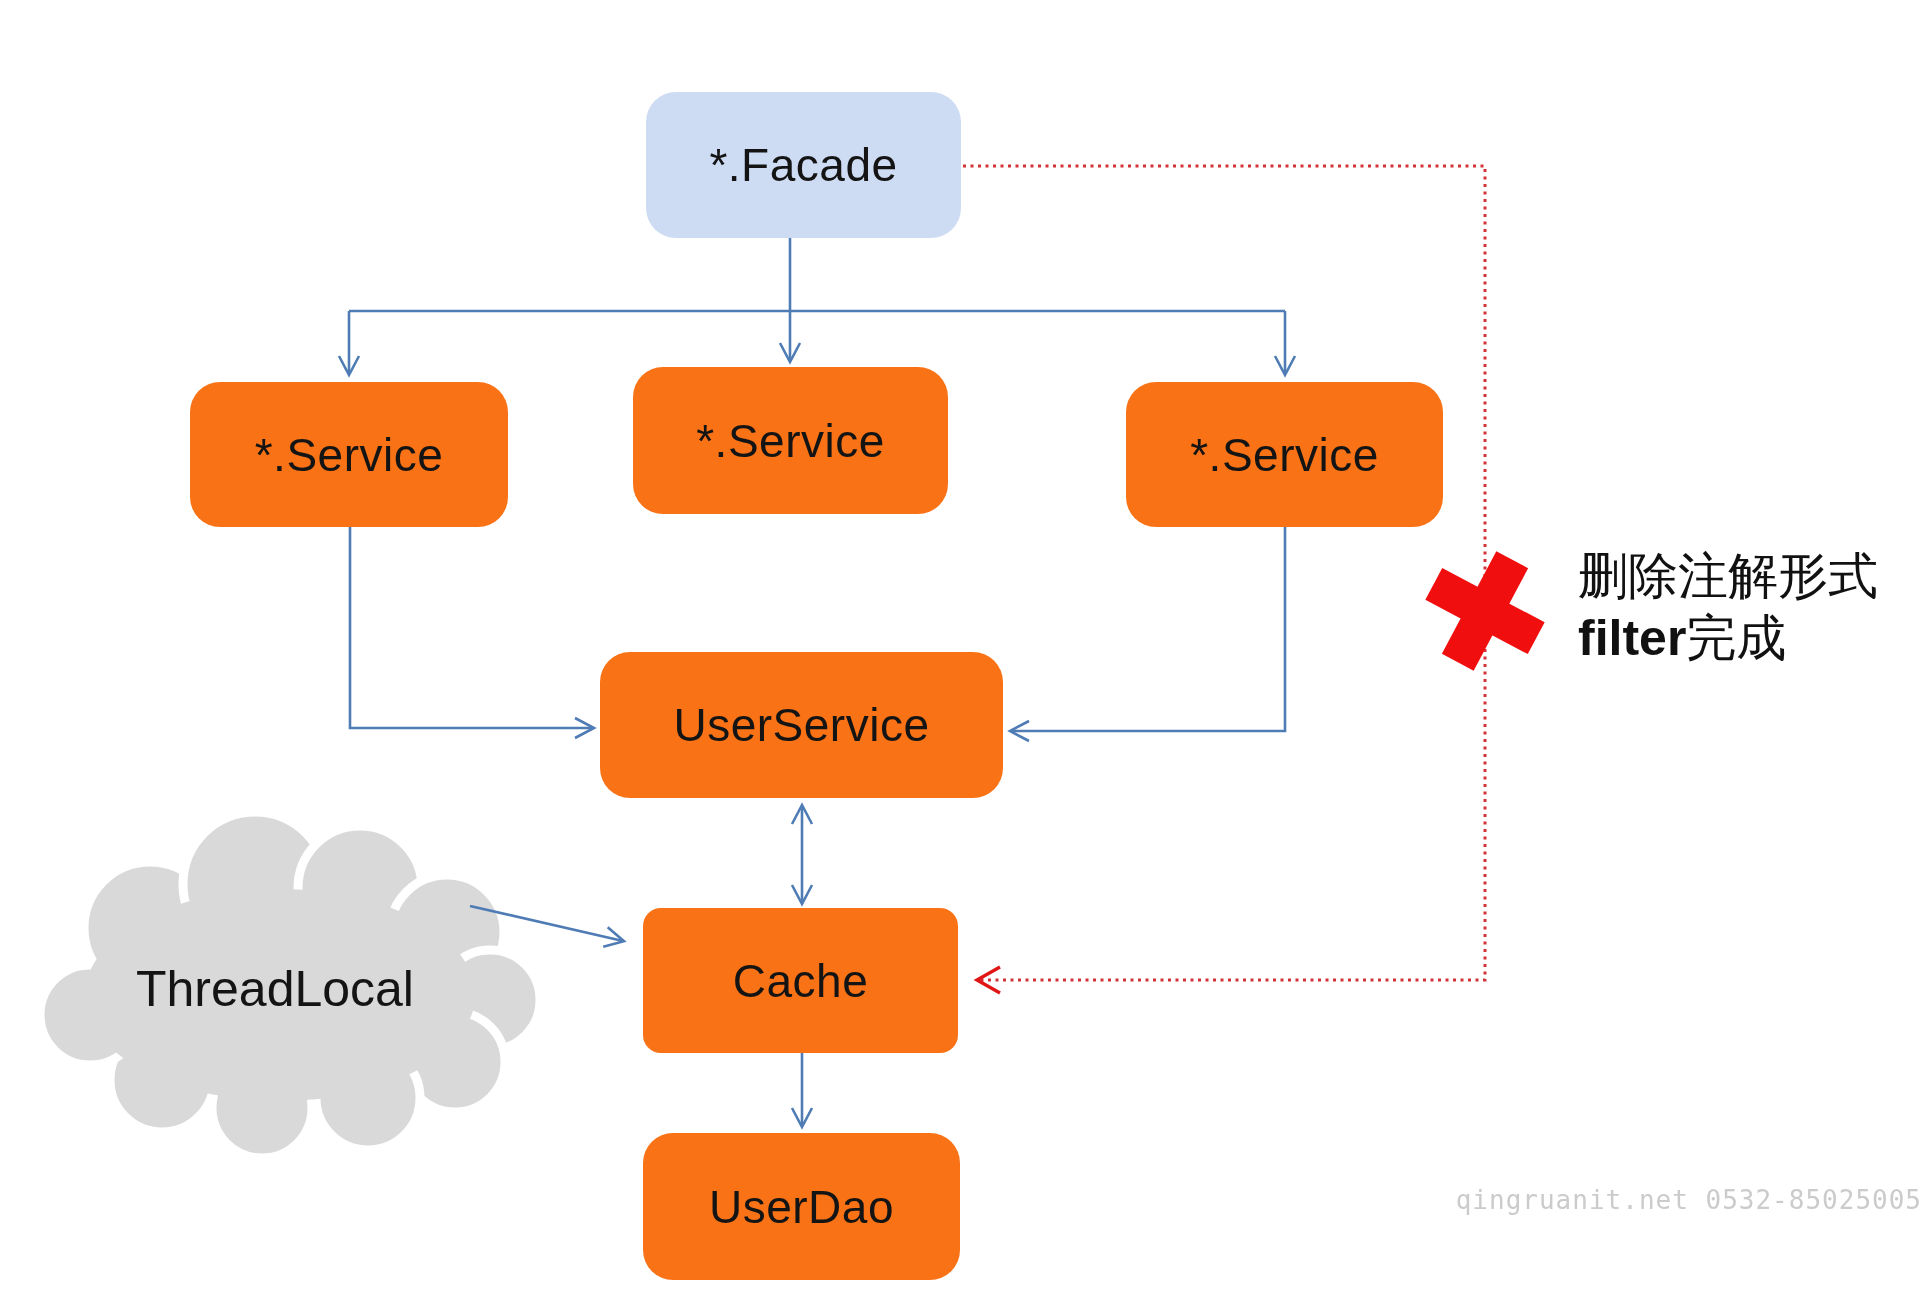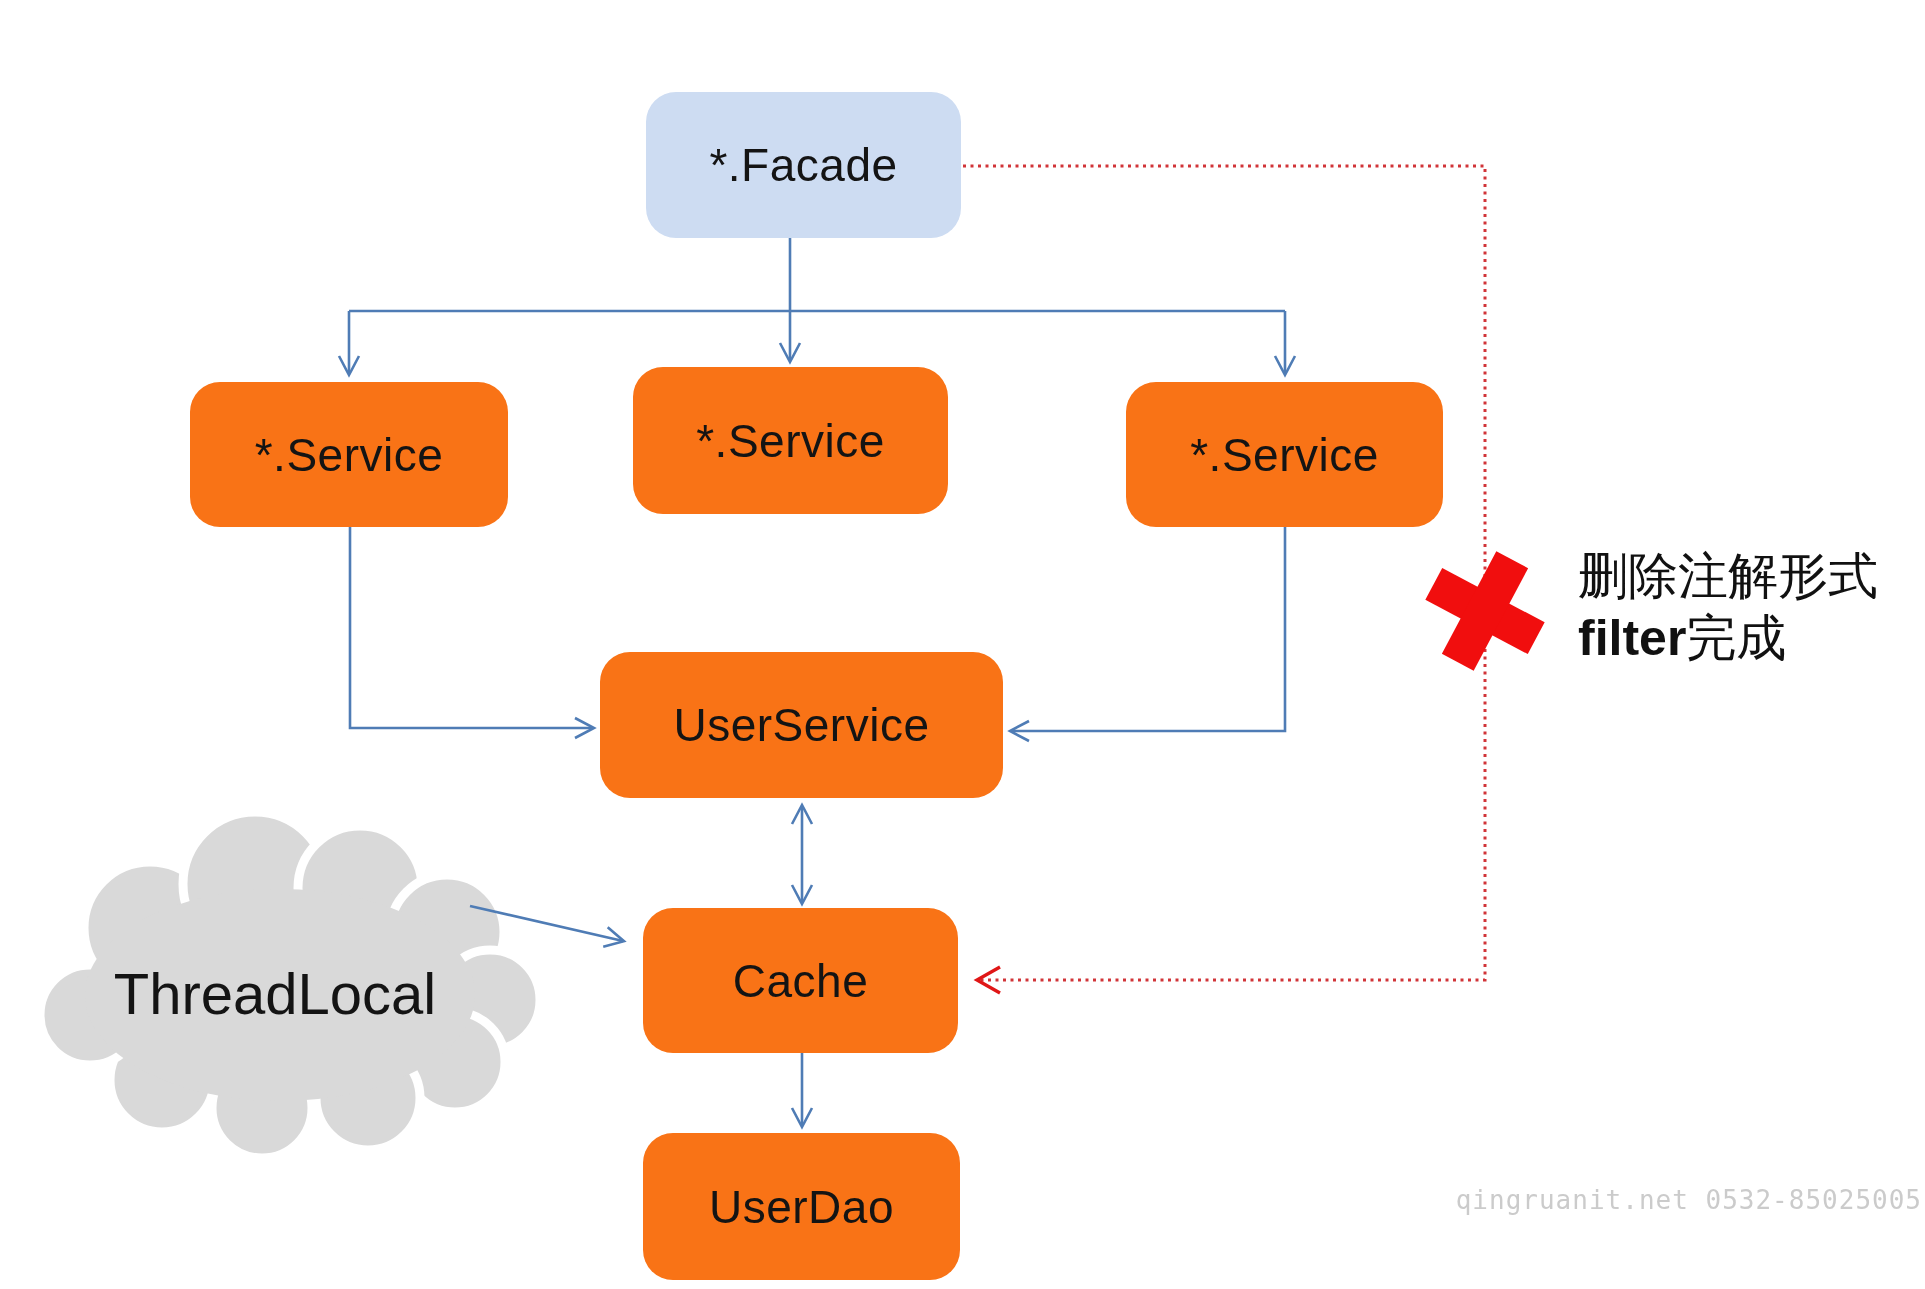--- a/index.html
+++ b/index.html
@@ -18,21 +18,21 @@
     display:flex;align-items:center;justify-content:center;
     color:#141414;
     font-size:46px;
     letter-spacing:0.5px;
   }
   .node.light{background:#cddcf2;}
   .cloud-label{
     position:absolute;
     left:75px;top:960px;width:400px;
     text-align:center;
-    font-size:58px;color:#141414;
+    font-size:50px;color:#141414;
   }
   .annotation{
     position:absolute;
     left:1578px;top:545px;
     font-size:50px;line-height:62px;
     color:#111111;
     font-family:"DejaVu Serif","Liberation Serif",serif;
     white-space:nowrap;
   }
   .annotation .en{
@@ -113,21 +113,21 @@
   </div>
 
   <div class="node" style="left:1126px;top:382px;width:317px;height:145px;">
     <span>*.Service</span>
   </div>
 
   <div class="node" style="left:600px;top:652px;width:403px;height:146px;text-align:center;">
     <span>UserService</span>
   </div>
 
-  <div class="node" style="left:643px;top:908px;width:315px;height:145px;">
+  <div class="node" style="left:643px;top:908px;width:315px;height:145px;border-radius:18px;">
     <span>Cache</span>
   </div>
 
   <div class="node" style="left:643px;top:1133px;width:317px;height:147px;">
     <span>UserDao</span>
   </div>
 
   <div class="cloud-label">ThreadLocal</div>
 
   <div class="annotation">

